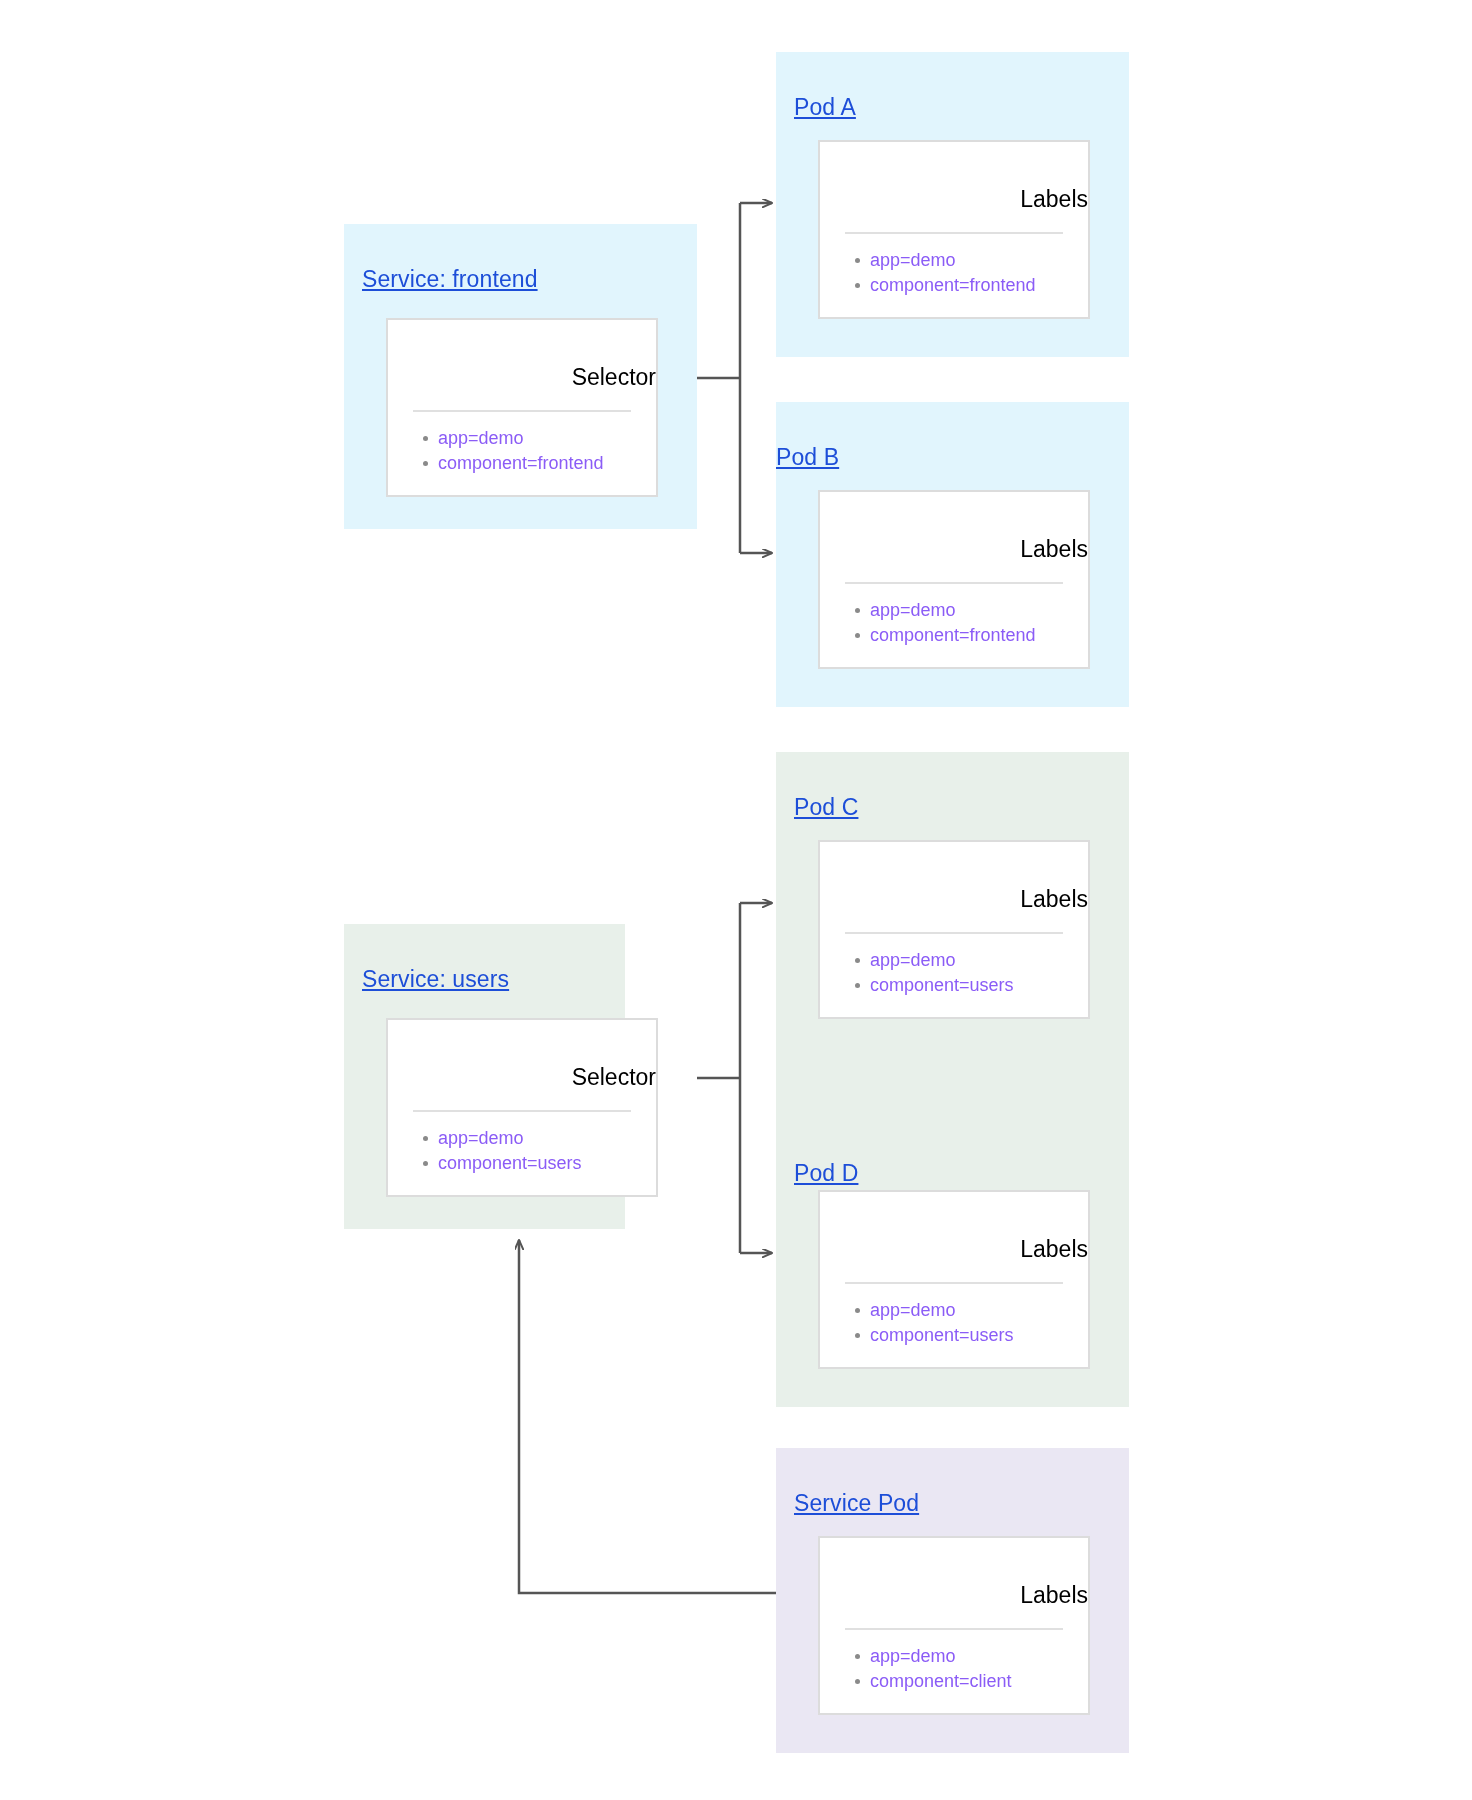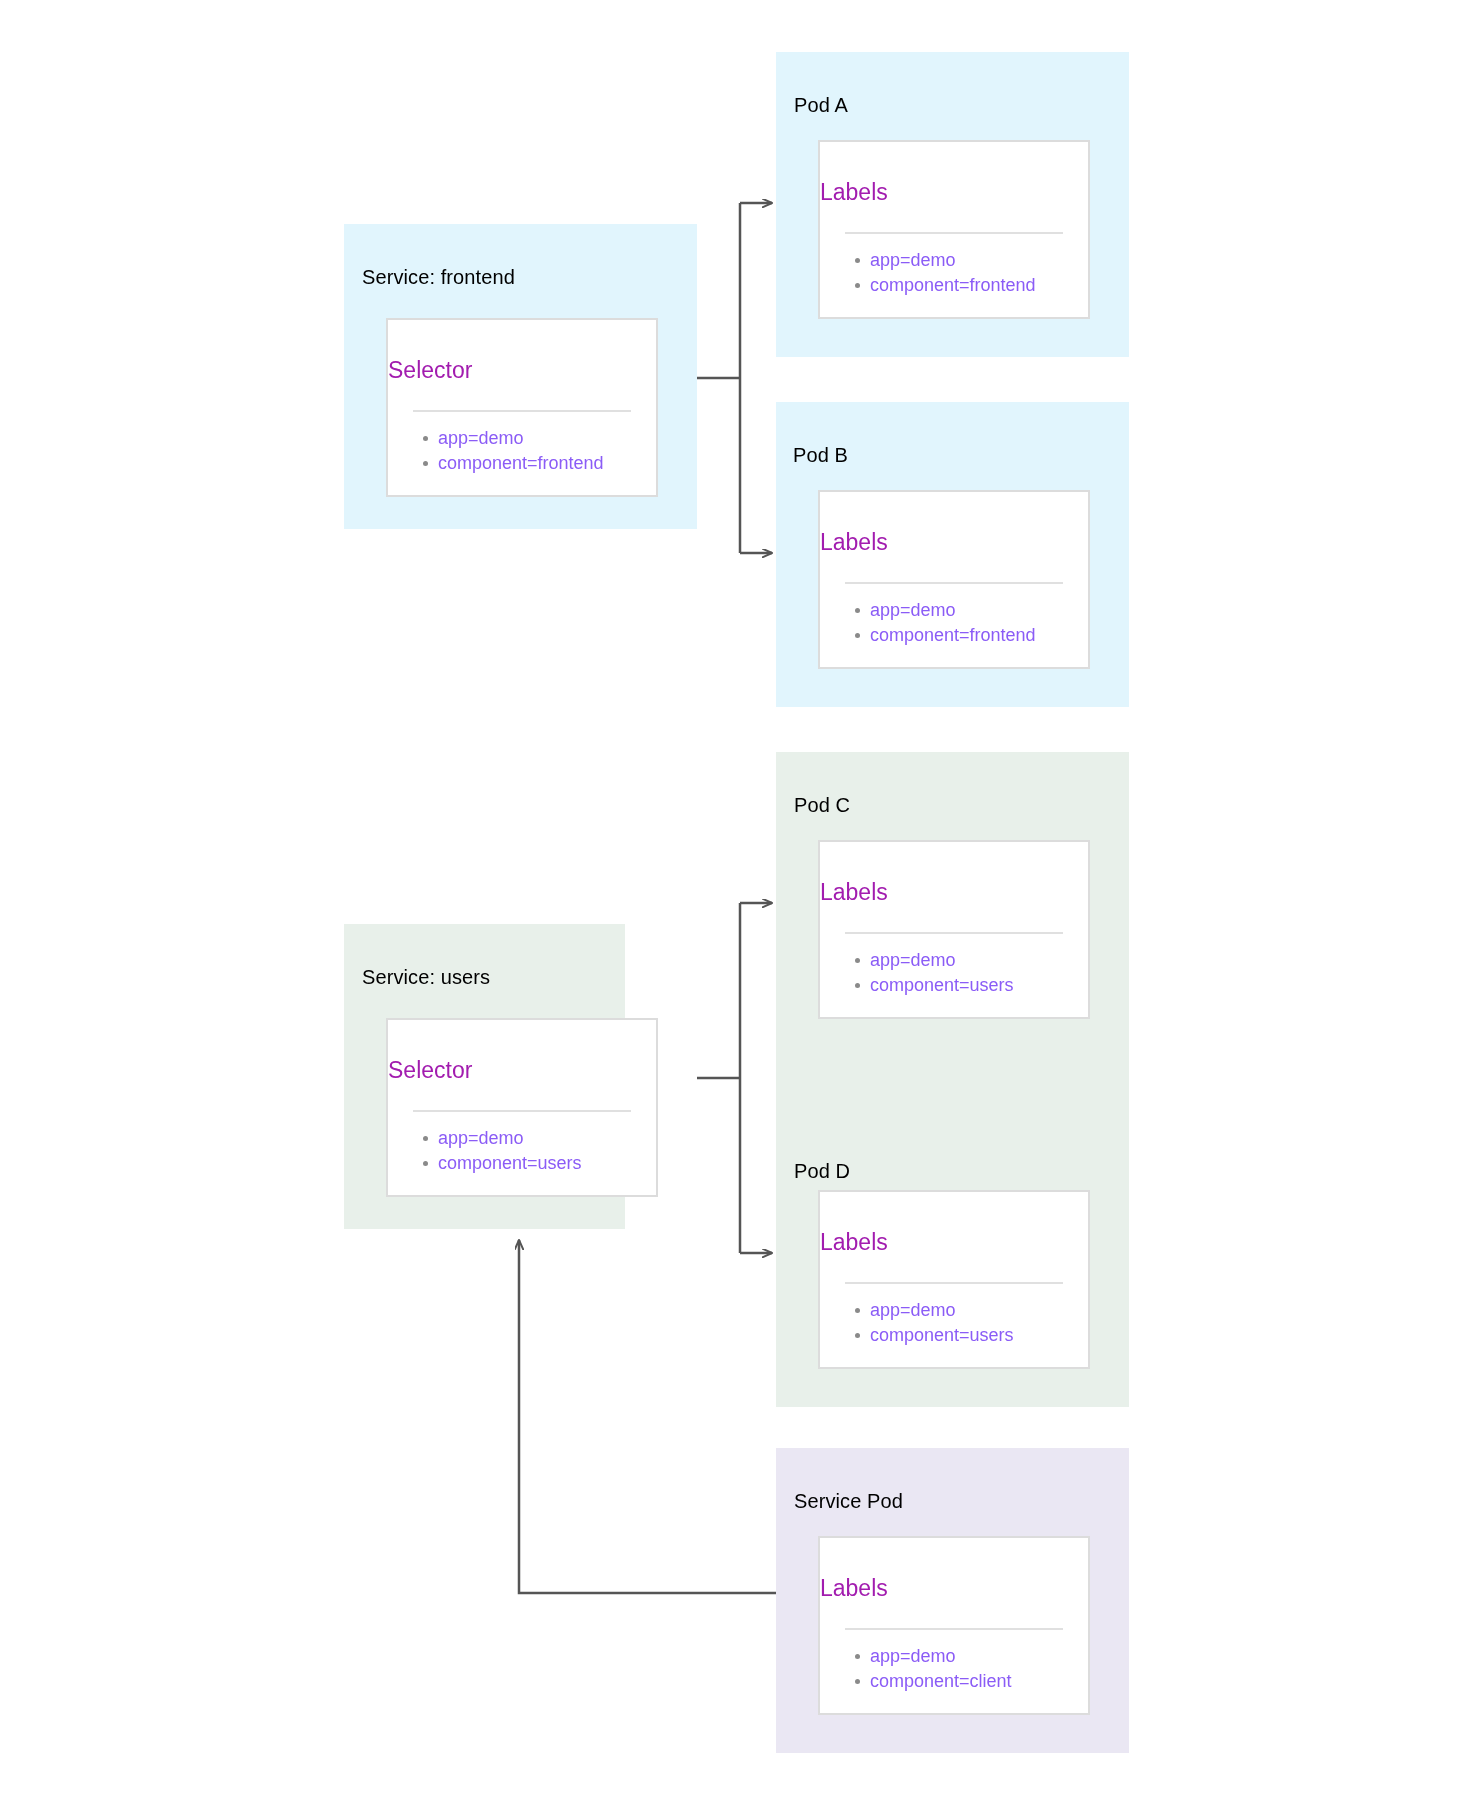--- a/index.html
+++ b/index.html
@@ -19,41 +19,43 @@
     overflow: hidden;
   }
 
   
   .group {
     position: absolute;
     box-sizing: border-box;
   }
   .group-title {
     position: absolute;
-    font-size: 20px;
-    color: #000000;
+    font-size: 23px;
+    color: #1d4ed8;
     letter-spacing: 0.1px;
     white-space: nowrap;
+    text-decoration: underline;
   }
 
   
   .card {
     position: absolute;
     box-sizing: border-box;
     background: #ffffff;
     border: 2px solid #dcdcdc;
   }
   .card-title {
     position: absolute;
     left: 0;
     right: 0;
-    text-align: left;
+    text-align: right;
     font-size: 23px;
-    color: #a21caf;
+    color: #000000;
     white-space: nowrap;
+    margin-top: 7px;
   }
   .card-rule {
     position: absolute;
     height: 0;
     border-top: 2px solid #e0e0e0;
   }
   .card-list {
     position: absolute;
     margin: 0;
     padding: 0;
@@ -135,21 +137,21 @@
       <div class="card-title" style="top:37px;">Labels</div>
       <div class="card-rule" style="left:25px; right:25px; top:90px;"></div>
       <ul class="card-list" style="left:32px; top:106px;">
         <li>app=demo</li>
         <li>component=frontend</li>
       </ul>
     </div>
   </div>
 
   <div class="group" style="left:776px; top:402px; width:353px; height:305px; background:#e1f5fd;">
-    <div class="group-title" style="left:17px; top:42px;">Pod B</div>
+    <div class="group-title" style="left:0; top:42px;">Pod B</div>
     <div class="card" style="left:42px; top:88px; width:272px; height:179px;">
       <div class="card-title" style="top:37px;">Labels</div>
       <div class="card-rule" style="left:25px; right:25px; top:90px;"></div>
       <ul class="card-list" style="left:32px; top:106px;">
         <li>app=demo</li>
         <li>component=frontend</li>
       </ul>
     </div>
   </div>
 

